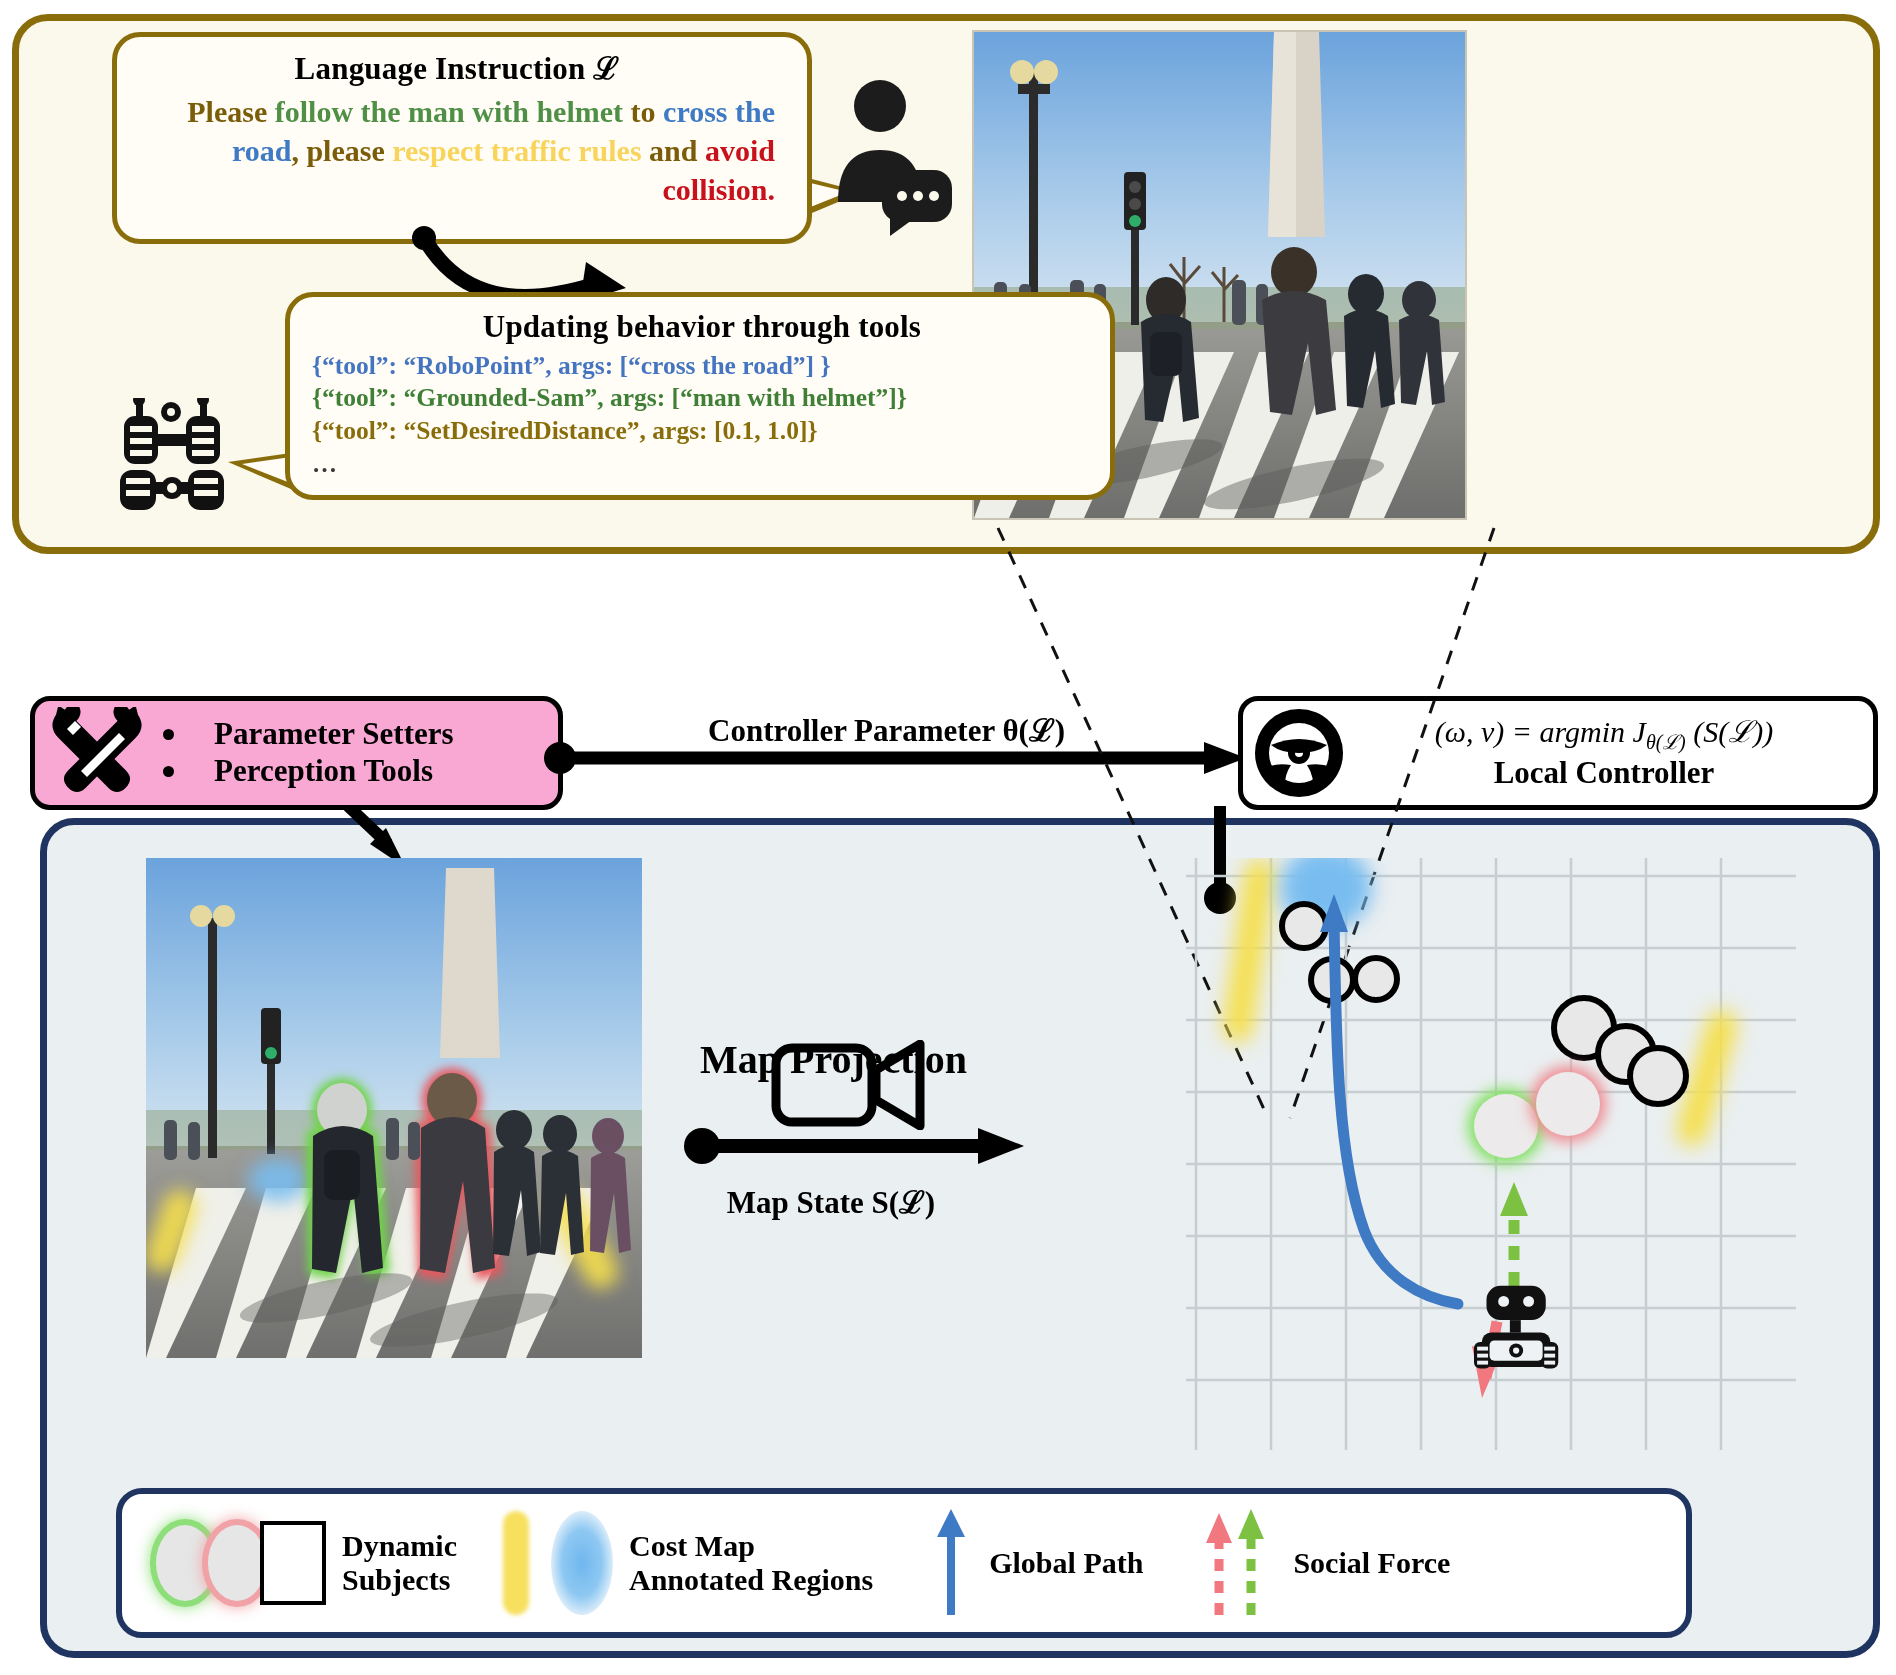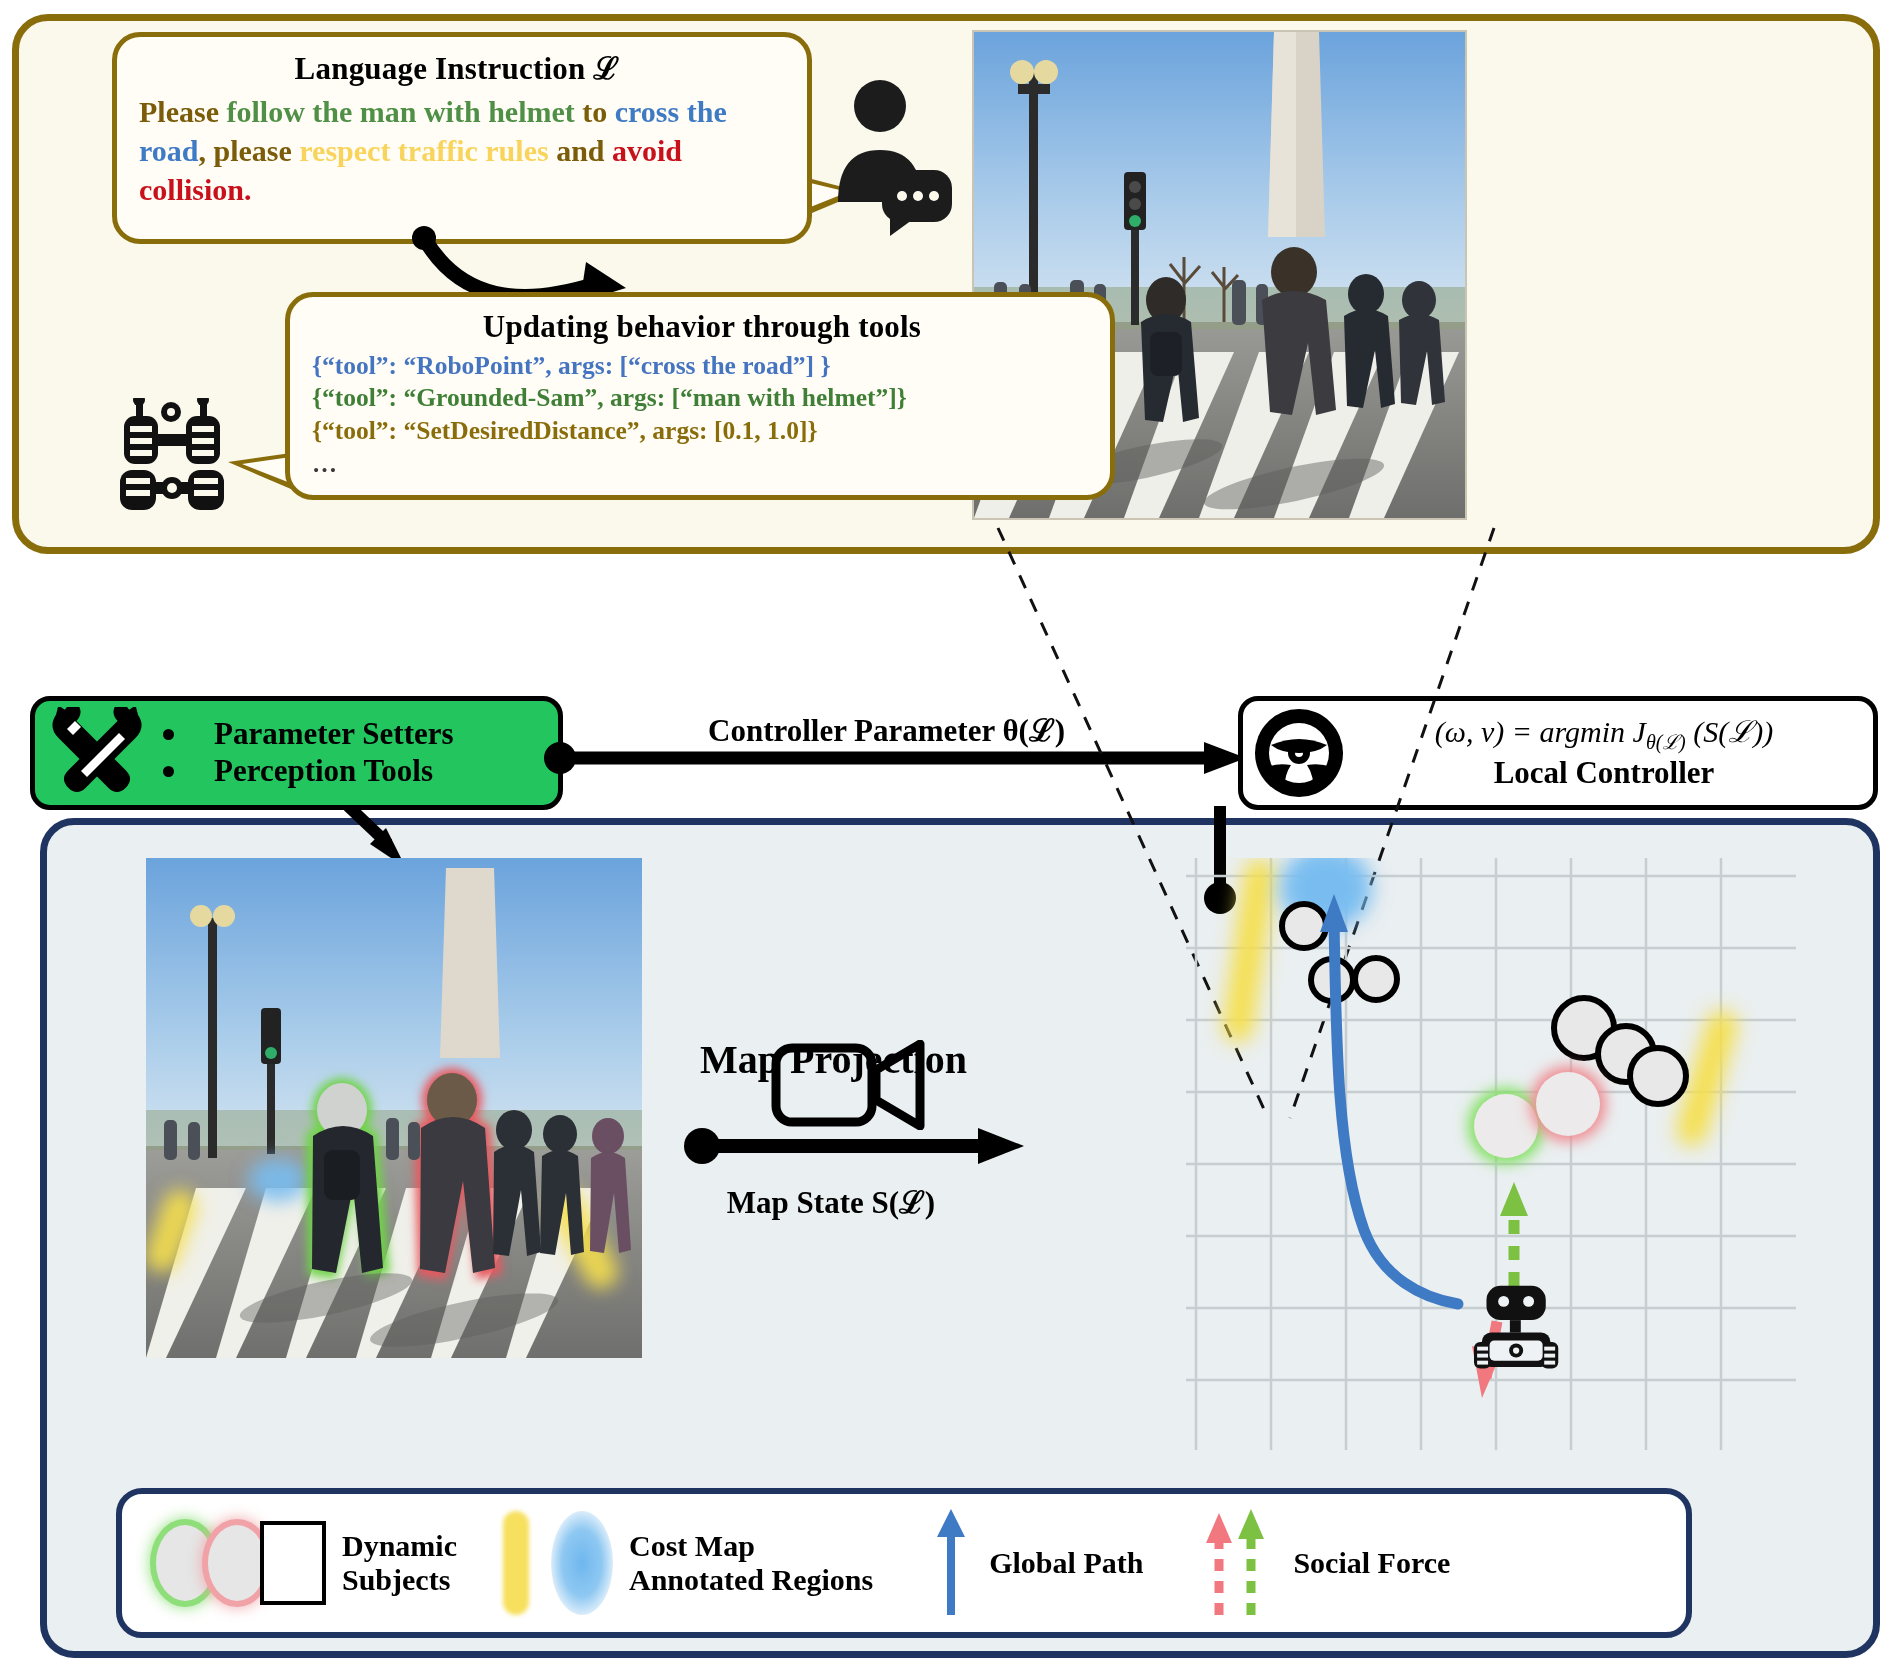--- a/index.html
+++ b/index.html
@@ -61,21 +61,21 @@
     color: #000000;
     line-height: 1.22;
     margin: 3px 0 4px 0;
     letter-spacing: .2px;
   }
   .instr-body {
     font-weight: bold;
     font-size: 30px;
     line-height: 1.30;
     color: #7a5c09;
-    text-align: left;
+    text-align: right;
     padding: 0 4px;
   }
   .seg-green  { color: #4f9046; }
   .seg-blue   { color: #3f7ac4; }
   .seg-yellow { color: #f8d45c; }
   .seg-red    { color: #c8111b; }
   .seg-olive  { color: #7a5c09; }
 
   .tool-line {
     font-weight: bold;
@@ -146,21 +146,21 @@
     overflow: hidden;
   }
 
   
   .tools-box {
     position: absolute;
     left: 30px;
     top: 696px;
     width: 533px;
     height: 114px;
-    background: #22c55e;
+    background: #f9a8d4;
     border: 5px solid #000000;
     border-radius: 20px;
     box-sizing: border-box;
     display: flex;
     align-items: center;
   }
   .tools-icon { width: 104px; height: 92px; flex: 0 0 auto; margin-left: 10px; }
   .tools-list { margin-left: 14px; }
   .tools-item {
     display: flex;

